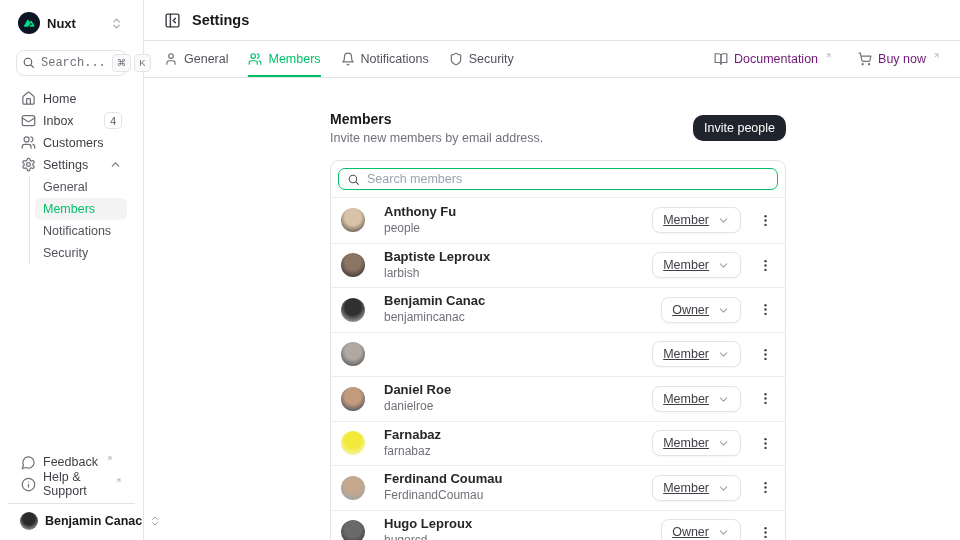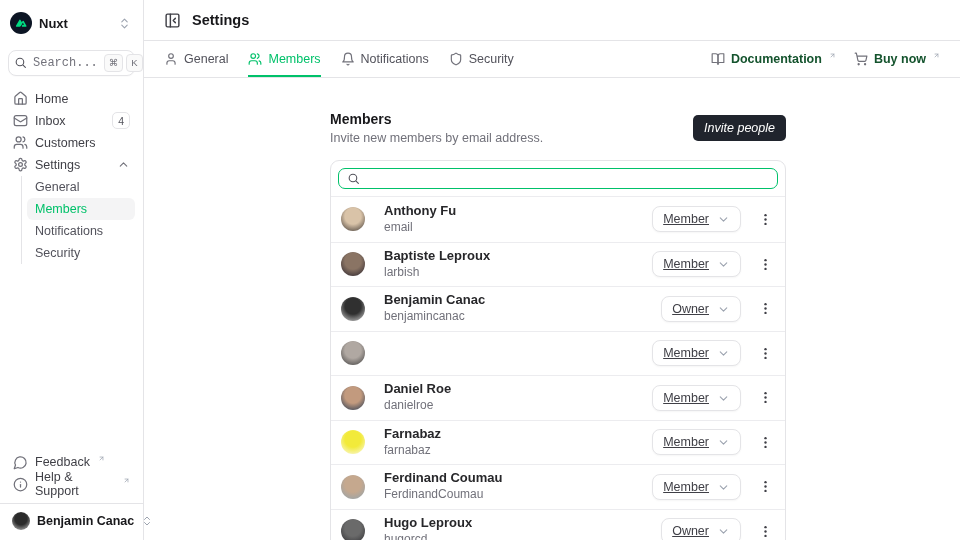--- a/index.html
+++ b/index.html
@@ -10,21 +10,21 @@
     --text:#18181b;
     --text2:#3f3f46;
   }
   *{box-sizing:border-box;margin:0;padding:0;}
   html,body{width:960px;height:540px;overflow:hidden;background:#fff;
     font-family:"Liberation Sans",sans-serif;color:var(--text);}
   .app{display:flex;width:960px;height:540px;}
 
   
   .sidebar{width:144px;min-width:144px;border-right:1px solid var(--border);
-    display:flex;flex-direction:column;padding:10px 8px 10px;background:#fff;}
+    display:flex;flex-direction:column;padding:10px 16px 10px;background:#fff;}
   .logo-row{display:flex;align-items:center;gap:7px;padding:2px 4px 2px 2px;cursor:pointer;}
   .logo-circle{width:22px;height:22px;border-radius:50%;background:#0c1524;
     display:flex;align-items:center;justify-content:center;flex:0 0 auto;}
   .logo-name{font-size:13px;font-weight:700;color:var(--text);}
   .updown{margin-left:auto;color:#9ca3af;display:flex;}
   .search-pill{margin-top:14px;display:flex;align-items:center;gap:6px;
     border:1px solid var(--border);border-radius:8px;padding:3px 5px;background:#fff;
     color:var(--muted);cursor:pointer;box-shadow:0 1px 1px rgba(0,0,0,.02);}
   .search-pill .ph{font-size:12px;color:#71717a;font-family:Liberation Mono, monospace;}
   .kbds{margin-left:auto;display:flex;gap:3px;}
@@ -56,31 +56,31 @@
   .panel-btn{display:flex;color:#3f3f46;cursor:pointer;background:none;border:none;}
   .page-title{font-size:14.5px;font-weight:700;color:var(--text);}
   .tabbar{height:37px;min-height:37px;border-bottom:1px solid var(--border);
     display:flex;align-items:stretch;gap:20px;padding:0 20px;}
   .tab{display:flex;align-items:center;gap:6px;font-size:12.5px;font-weight:500;
     color:#52525b;border-bottom:2px solid transparent;padding-top:1px;cursor:pointer;}
   .tab .icon{color:#71717a;display:flex;}
   .tab.active{color:var(--primary);border-bottom-color:var(--primary);}
   .tab.active .icon{color:var(--primary);}
   .tab-right{margin-left:auto;display:flex;align-items:center;gap:18px;}
-  .hlink{display:flex;align-items:center;gap:6px;font-size:12.5px;font-weight:700;
-    color:#14532d;cursor:pointer;}
+  .hlink{display:flex;align-items:center;gap:6px;font-size:12.5px;font-weight:400;
+    color:#701a75;cursor:pointer;margin-left:8px;}
   .hlink .icon{color:#71717a;display:flex;}
 
   .content{flex:1;display:flex;justify-content:center;overflow:hidden;}
   .content-inner{width:456px;margin-left:12px;padding-top:33px;}
   .sec-head{display:flex;align-items:center;justify-content:space-between;}
   .sec-title{font-size:14px;font-weight:700;color:var(--text);}
   .sec-desc{font-size:12.5px;color:var(--muted);margin-top:4px;}
   .invite-btn{background:#20242d;color:#fff;font-size:12.5px;font-weight:500;
-    padding:6px 11px;border-radius:5px;border:none;cursor:pointer;font-style:italic;}
+    padding:6px 11px;border-radius:10px;border:none;cursor:pointer;}
 
   .card{margin-top:15px;border:1px solid var(--border);border-radius:9px;background:#fff;}
   .card-search{padding:7px;border-bottom:1px solid var(--border-soft);}
   .m-search{display:flex;align-items:center;gap:7px;border:1.5px solid var(--primary);
     border-radius:7px;padding:3px 8px;background:#fff;color:#9ca3af;}
   .m-search input{border:none;outline:none;flex:1;font-size:12.5px;
     font-family:"Liberation Sans",sans-serif;color:var(--text);background:transparent;}
   .m-search input::placeholder{color:#9ca3af;}
 
   .member-row{display:flex;align-items:center;gap:19px;height:44.5px;padding:0 10px;}
@@ -331,28 +331,29 @@
 
         <div class="card">
           <div class="card-search">
             <div class="m-search">
               <span style="display:flex;color:#52525b;">
                 <svg width="13" height="13" viewBox="0 0 24 24" fill="none" stroke="currentColor" stroke-width="2" stroke-linecap="round">
                     <circle cx="11" cy="11" r="7"></circle>
                     <path d="m21 21-4.3-4.3"></path>
                   </svg>
               </span>
+              <input type="text" placeholder="Search members" style="">
             </div>
           </div>
           <div>
   <div class="member-row">
     <span class="m-avatar" style="background: radial-gradient(circle at 50% 38%, rgb(217, 195, 168) 0%, rgb(217, 195, 168) 42%, rgb(58, 51, 48) 100%);"></span>
     <div class="m-info">
       <div class="m-name">Anthony Fu</div>
-      <div class="m-username">email</div>
+      <div class="m-username">people</div>
     </div>
     <div class="m-right">
       <button class="role-btn">
         <span>Member</span>
         <span class="icon">
           <svg width="13" height="13" viewBox="0 0 24 24" fill="none" stroke="currentColor" stroke-width="2" stroke-linecap="round" stroke-linejoin="round">
                         <path d="m6 9 6 6 6-6"></path>
                       </svg>
         </span>
       </button>

